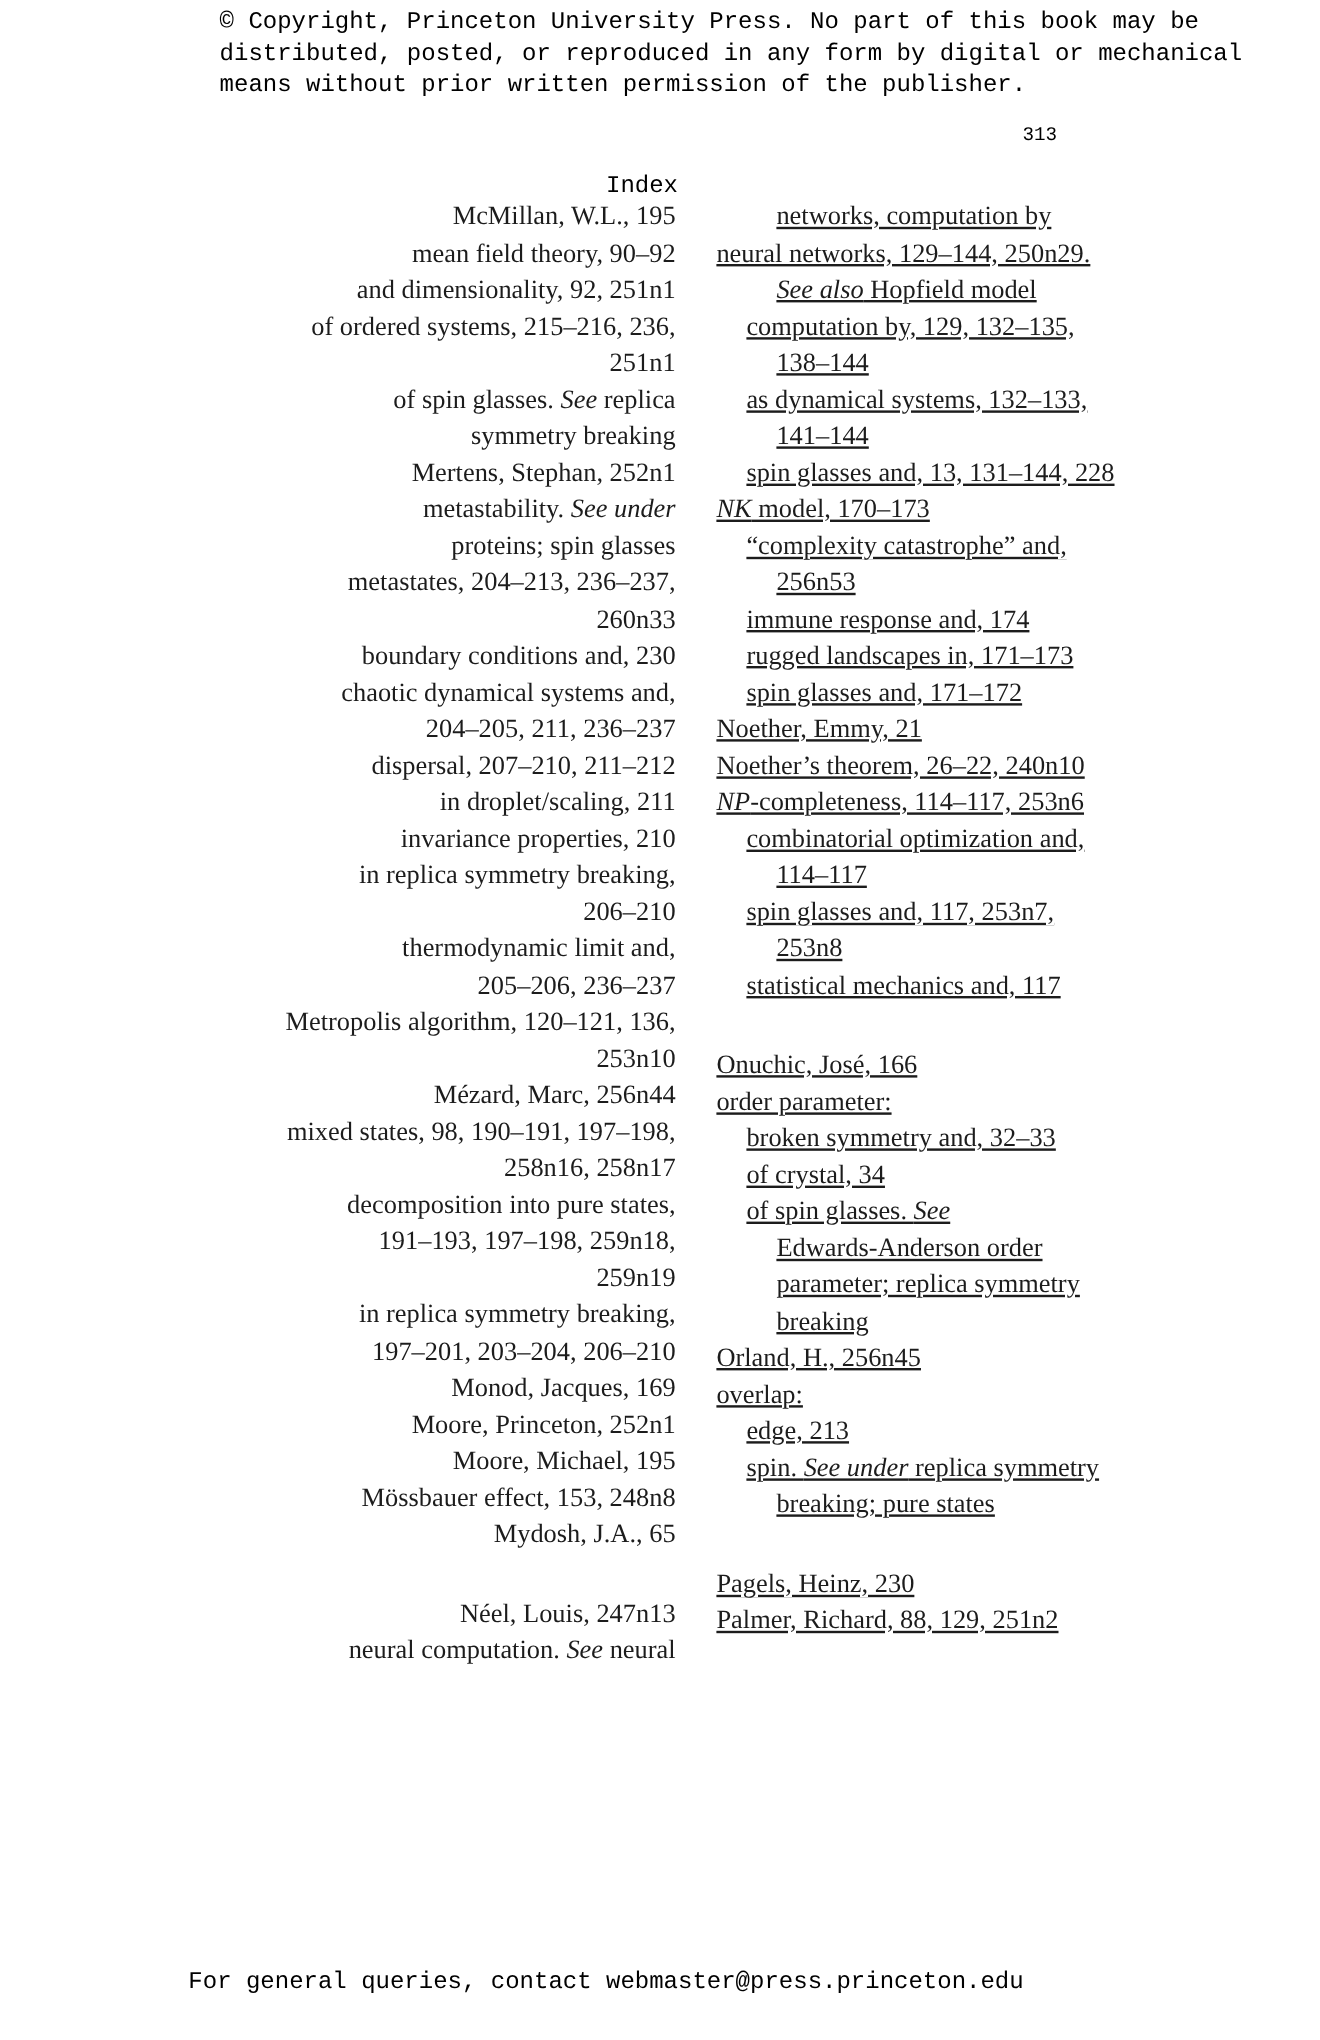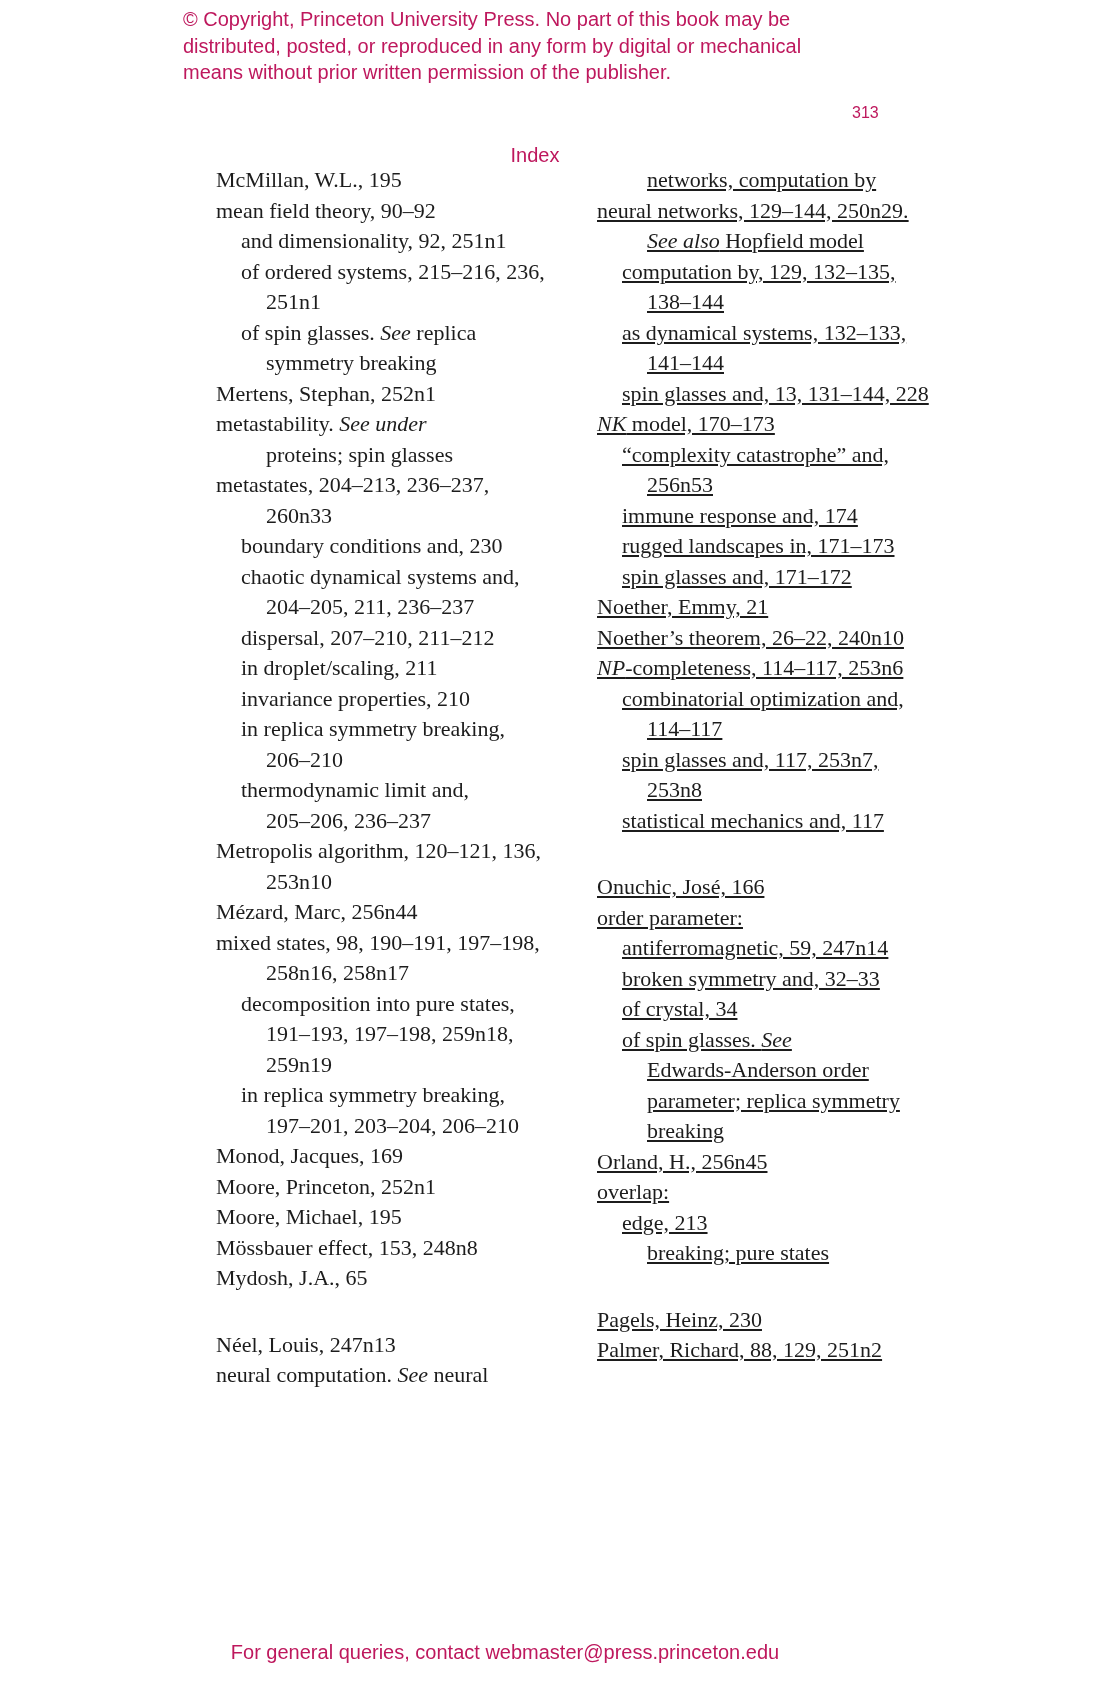--- a/index.html
+++ b/index.html
@@ -3,41 +3,41 @@
 <meta charset="utf-8">
 <style>
   html, body { margin:0; padding:0; }
   body {
     width:1100px; height:1700px;
     background:#ffffff;
     position:relative;
     font-family:"Liberation Serif", serif;
     color:#1c1c1c;
   }
-  .sans { font-family:Liberation Sans, sans-serif; color:#be185d; }
+  .sans { font-family:Liberation Mono, monospace; color:#000000; }
 
   #copyright {
     position:absolute; left:183px; top:6px;
     font-size:20px; line-height:26.5px;
   }
 
   #page-header-title {
     position:absolute; left:185px; top:104px; width:700px;
     text-align:center; font-size:20px;margin-top:40px;
   }
   #page-number {
     position:absolute; left:852px; top:104px;
     font-size:16px;
   }
 
   .col {
     position:absolute; top:165px;
     font-size:22px; line-height:30.5px;
   }
-  #col-left  { left:216px; width:375px; }
+  #col-left  { left:188px; width:375px;text-align:right; }
   #col-right { left:597px; width:385px;text-decoration:underline; }
 
   .line { white-space:nowrap; height:30.5px; }
   .indent-1 { padding-left:25px; }
   .indent-2 { padding-left:50px; }
   .gap { height:36px; }
   .italic { font-style:italic; }
 
   #footer {
     position:absolute; top:1641px; left:0; width:1010px;
@@ -117,29 +117,29 @@
     <div class="line indent-0"><span>Noether’s theorem, 26–22, 240n10</span></div>
     <div class="line indent-0"><span class="italic">NP</span><span>-completeness, 114–117, 253n6</span></div>
     <div class="line indent-1"><span>combinatorial optimization and,</span></div>
     <div class="line indent-2"><span>114–117</span></div>
     <div class="line indent-1"><span>spin glasses and, 117, 253n7,</span></div>
     <div class="line indent-2"><span>253n8</span></div>
     <div class="line indent-1"><span>statistical mechanics and, 117</span></div>
     <div class="gap"></div>
     <div class="line indent-0"><span>Onuchic, José, 166</span></div>
     <div class="line indent-0"><span>order parameter:</span></div>
-    <div class="line indent-1"><span>antiferromagnetic, 59, 247n14</span></div>
     <div class="line indent-1"><span>broken symmetry and, 32–33</span></div>
     <div class="line indent-1"><span>of crystal, 34</span></div>
     <div class="line indent-1"><span>of spin glasses. </span><span class="italic">See</span></div>
     <div class="line indent-2"><span>Edwards-Anderson order</span></div>
     <div class="line indent-2"><span>parameter; replica symmetry</span></div>
     <div class="line indent-2"><span>breaking</span></div>
     <div class="line indent-0"><span>Orland, H., 256n45</span></div>
     <div class="line indent-0"><span>overlap:</span></div>
     <div class="line indent-1"><span>edge, 213</span></div>
+    <div class="line indent-1"><span>spin. </span><span class="italic">See under</span><span> replica symmetry</span></div>
     <div class="line indent-2"><span>breaking; pure states</span></div>
     <div class="gap"></div>
     <div class="line indent-0"><span>Pagels, Heinz, 230</span></div>
     <div class="line indent-0"><span>Palmer, Richard, 88, 129, 251n2</span></div>
   </div>
 
 <div id="footer" class="sans">For general queries, contact webmaster@press.princeton.edu</div>
 
 </body></html>

